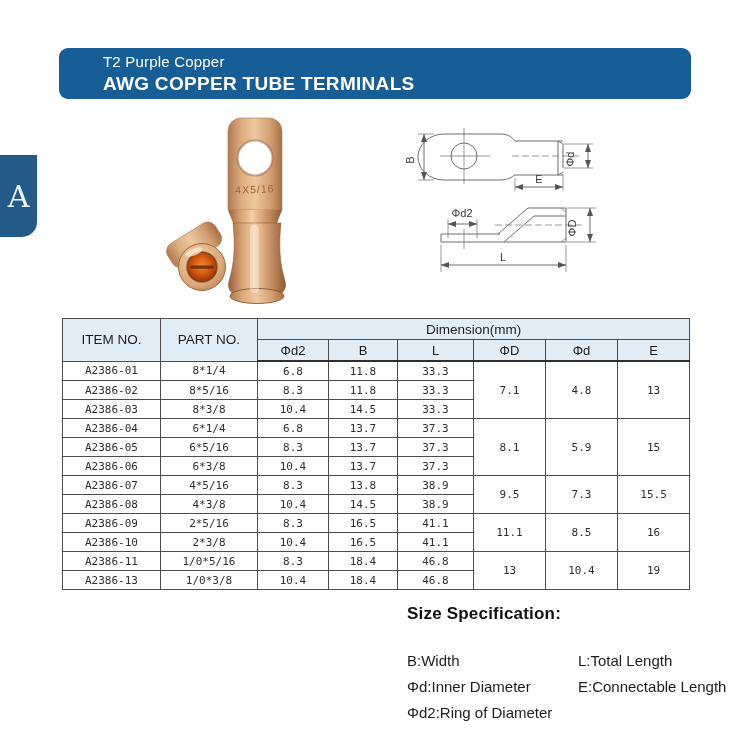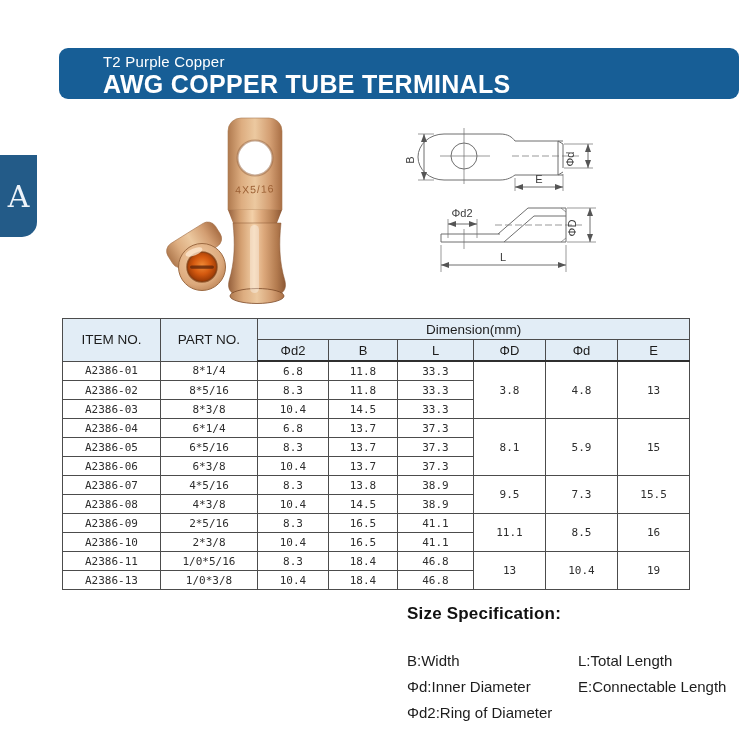--- a/index.html
+++ b/index.html
@@ -1,24 +1,24 @@
 <!DOCTYPE html>
 <html><head>
 <meta charset="utf-8">
 <style>
   html,body{margin:0;padding:0;}
   body{width:750px;height:750px;background:#ffffff;position:relative;overflow:hidden;
        font-family:"Liberation Sans",sans-serif;}
   .abs{position:absolute;}
 
   
-  .banner{left:59px;top:48px;width:680px;height:51px;background:#175e96;border-radius:9px;
+  .banner{left:59px;top:48px;width:632px;height:51px;background:#175e96;border-radius:9px;
           color:#ffffff;box-sizing:border-box;padding:5px 0 0 44px;}
   .banner .sub{font-size:15px;letter-spacing:.2px;line-height:18px;}
-  .banner .ttl{font-size:25px;font-weight:bold;letter-spacing:.3px;line-height:26px;}
+  .banner .ttl{font-size:19px;font-weight:bold;letter-spacing:.3px;line-height:26px;}
 
   
   .sidetab{left:0;top:155px;width:37px;height:82px;background:#235b88;
            border-radius:0 0 15px 0;display:flex;align-items:center;justify-content:center;}
   .sidetab span{font-family:"DejaVu Serif","Liberation Serif",serif;font-size:30px;color:#eef4fa;}
 
   
   table.spec{left:62px;top:318px;position:absolute;border-collapse:collapse;table-layout:fixed;
              width:627px;}
   table.spec th,table.spec td{border:1px solid #4c4c4c;text-align:center;vertical-align:middle;
@@ -184,21 +184,21 @@
       <th>E</th>
     </tr>
   </thead>
   <tbody>
     <tr>
       <td>A2386-01</td>
       <td>8*1/4</td>
       <td>6.8</td>
       <td>11.8</td>
       <td>33.3</td>
-      <td rowspan="3">3.8</td>
+      <td rowspan="3">7.1</td>
       <td rowspan="3">4.8</td>
       <td rowspan="3">13</td>
     </tr>
     <tr>
       <td>A2386-02</td>
       <td>8*5/16</td>
       <td>8.3</td>
       <td>11.8</td>
       <td>33.3</td>
     </tr>

